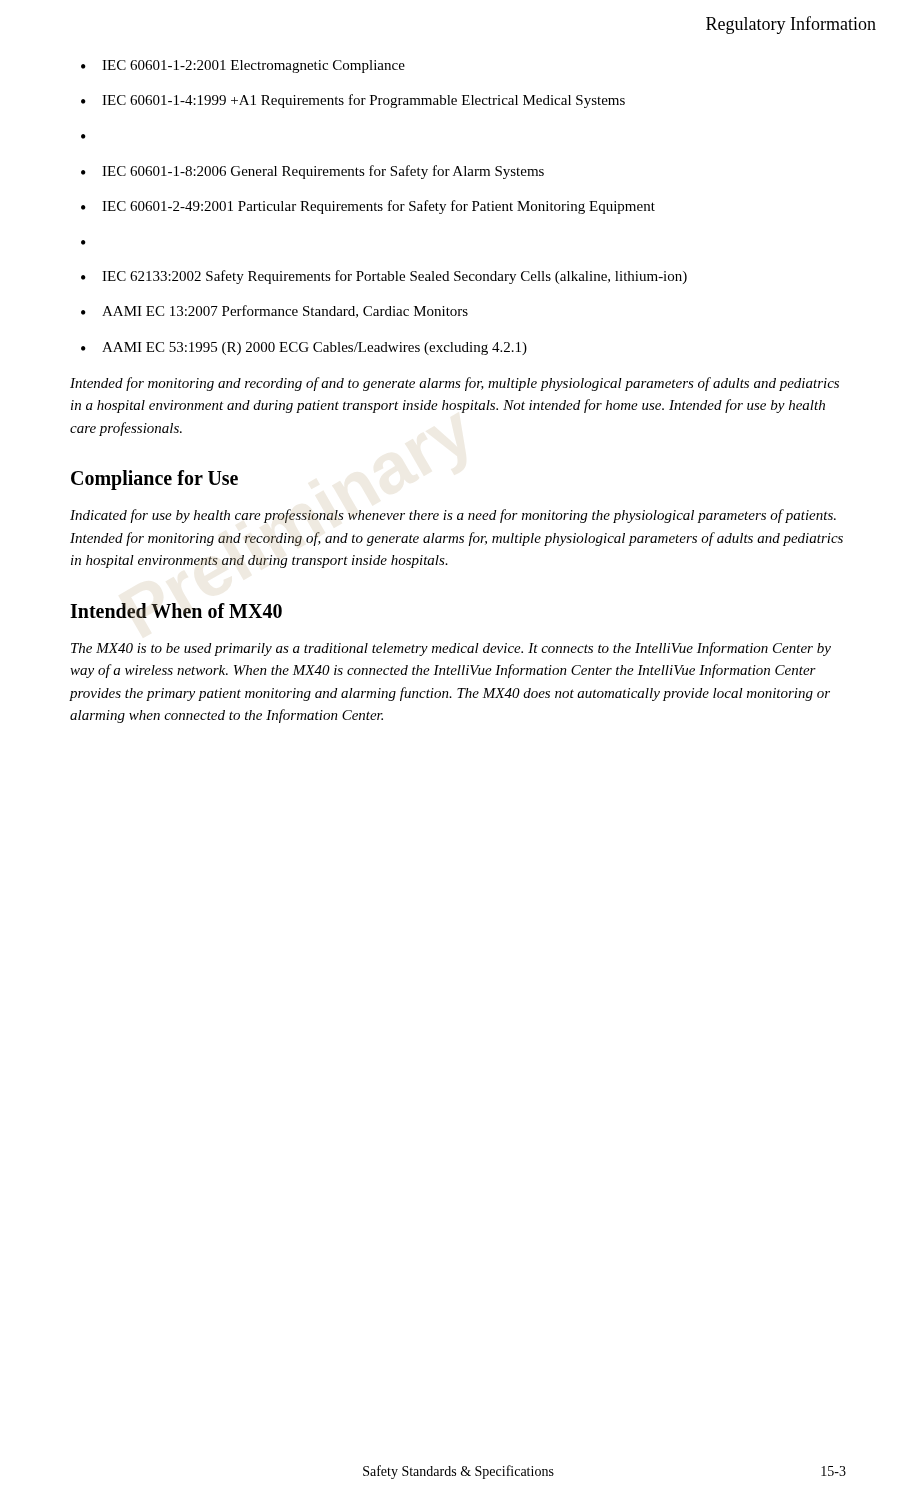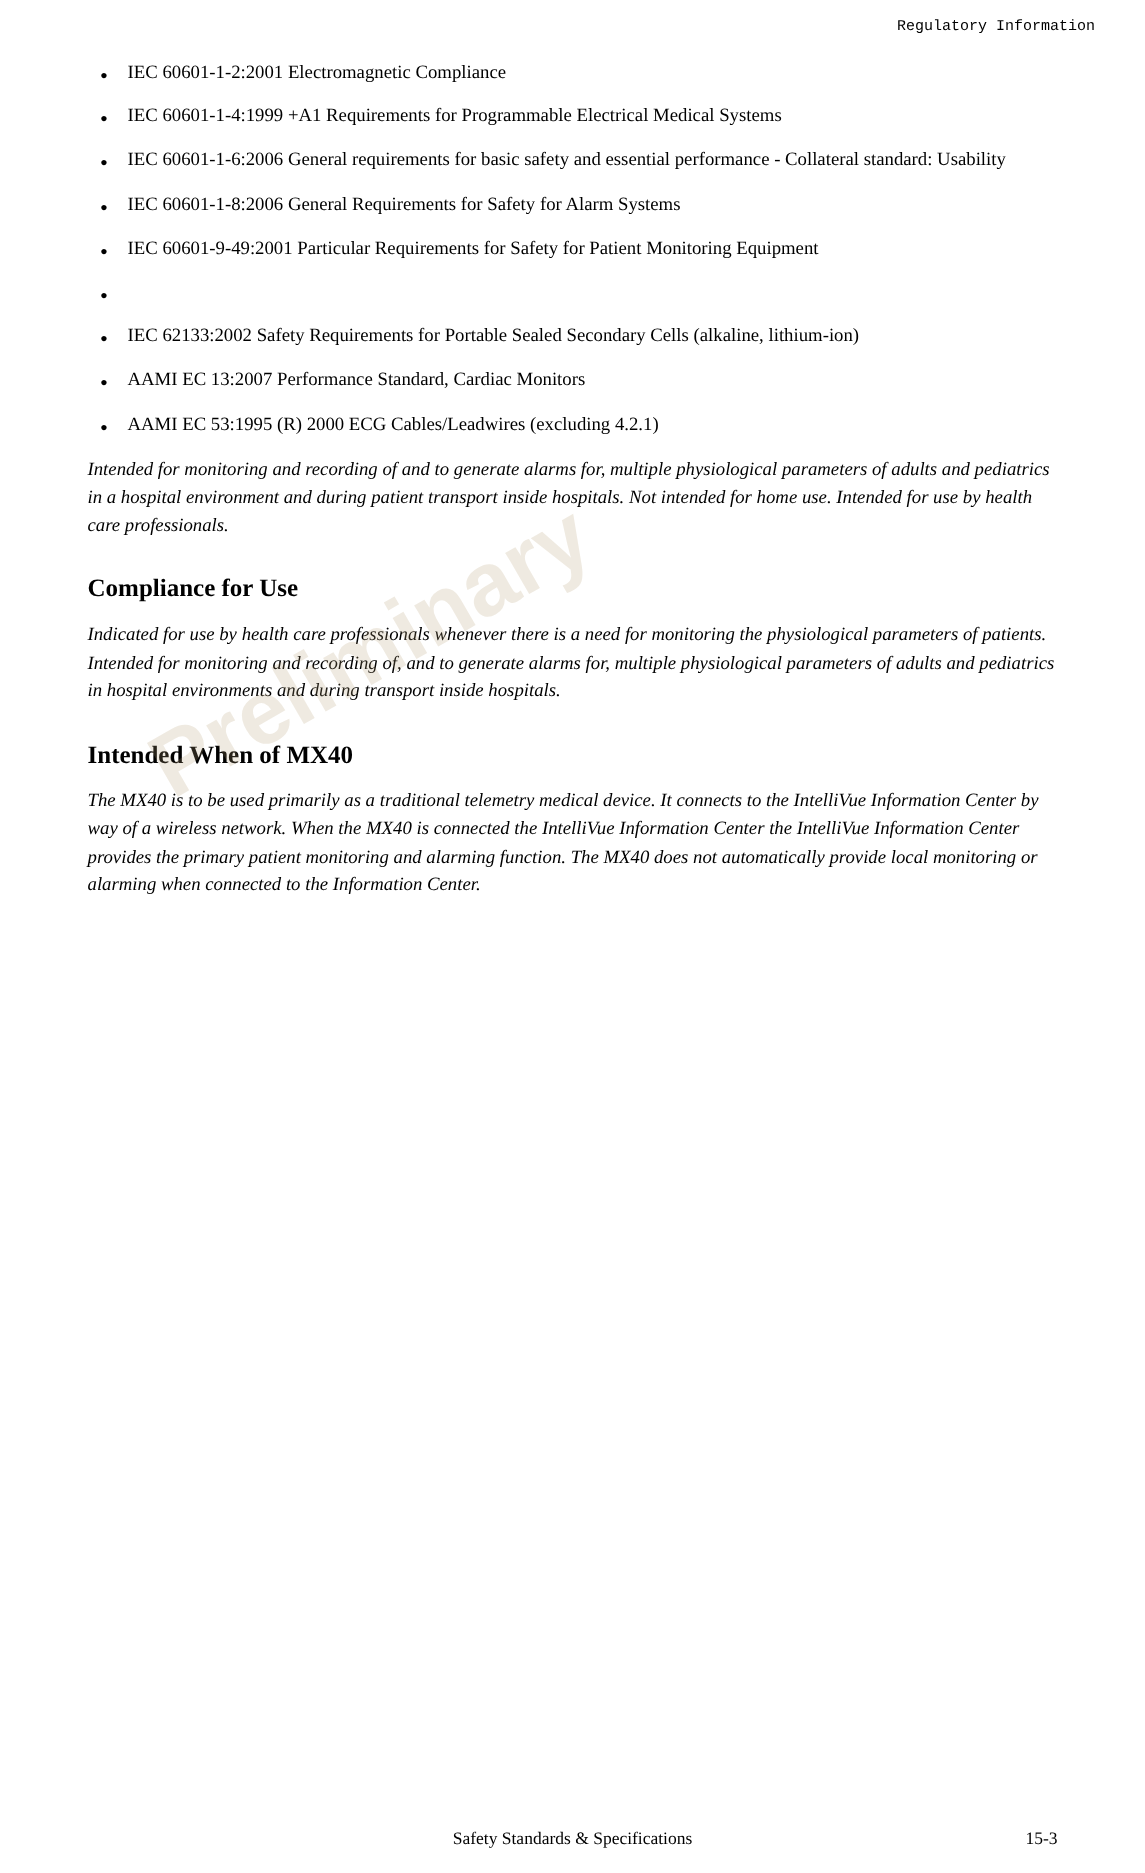--- a/index.html
+++ b/index.html
@@ -14,24 +14,23 @@
       background: #ffffff;
       font-family: "Times New Roman", Times, serif;
       font-size: 15px;
       color: #000000;
       position: relative;
     }
 
     .page-header {
       text-align: right;
       padding: 14px 40px 10px 40px;
-      font-size: 12px;
+      font-size: 18px;
       color: #000;
       border-bottom: none;
-      font-family: Liberation Mono, monospace;
     }
 
     .page-content {
       padding: 10px 70px 60px 70px;
     }
 
     .bullet-list {
       list-style: none;
       padding: 0;
       margin: 0 0 10px 0;
@@ -124,29 +123,28 @@
   <li>
         <span class="bullet-dot">•</span>
         <span class="bullet-text">IEC 60601-1-2:2001 Electromagnetic Compliance</span>
       </li>
       <li>
         <span class="bullet-dot">•</span>
         <span class="bullet-text">IEC 60601-1-4:1999 +A1 Requirements for Programmable Electrical Medical Systems</span>
       </li>
       <li>
         <span class="bullet-dot">•</span>
-        <span class="bullet-text">IEC 60601-1-6:2006 General requirements for basic safety and essential performance - Collateral standard: Usability</span>
       </li>
       <li>
         <span class="bullet-dot">•</span>
         <span class="bullet-text">IEC 60601-1-8:2006 General Requirements for Safety for Alarm Systems</span>
       </li>
       <li>
         <span class="bullet-dot">•</span>
-        <span class="bullet-text">IEC 60601-9-49:2001 Particular Requirements for Safety for Patient Monitoring Equipment</span>
+        <span class="bullet-text">IEC 60601-2-49:2001 Particular Requirements for Safety for Patient Monitoring Equipment</span>
       </li>
       <li>
         <span class="bullet-dot">•</span>
       </li>
       <li>
         <span class="bullet-dot">•</span>
         <span class="bullet-text">IEC 62133:2002 Safety Requirements for Portable Sealed Secondary Cells (alkaline, lithium-ion)</span>
       </li>
       <li>
         <span class="bullet-dot">•</span>

